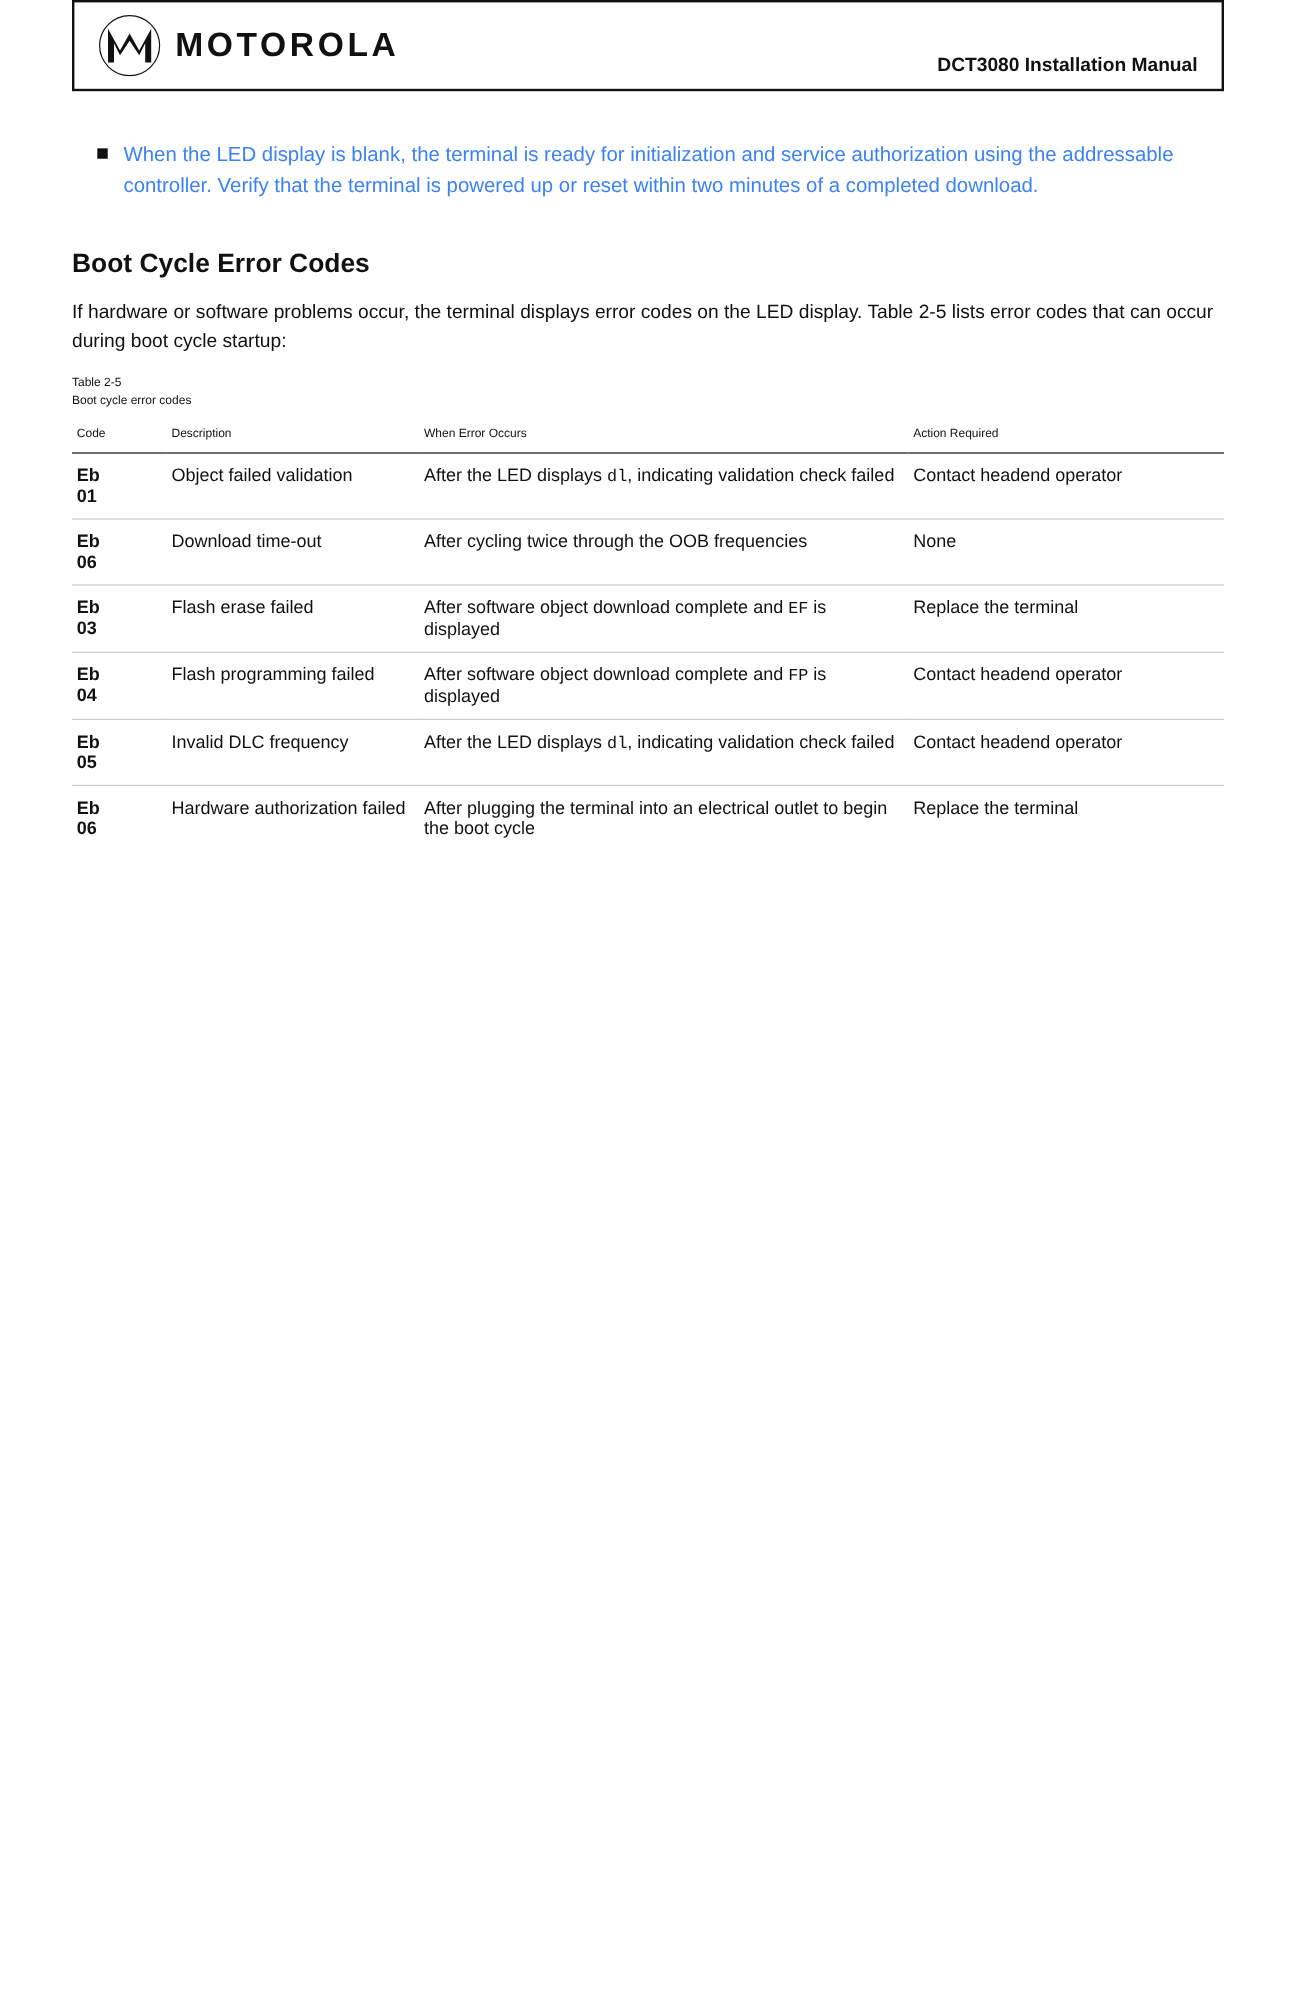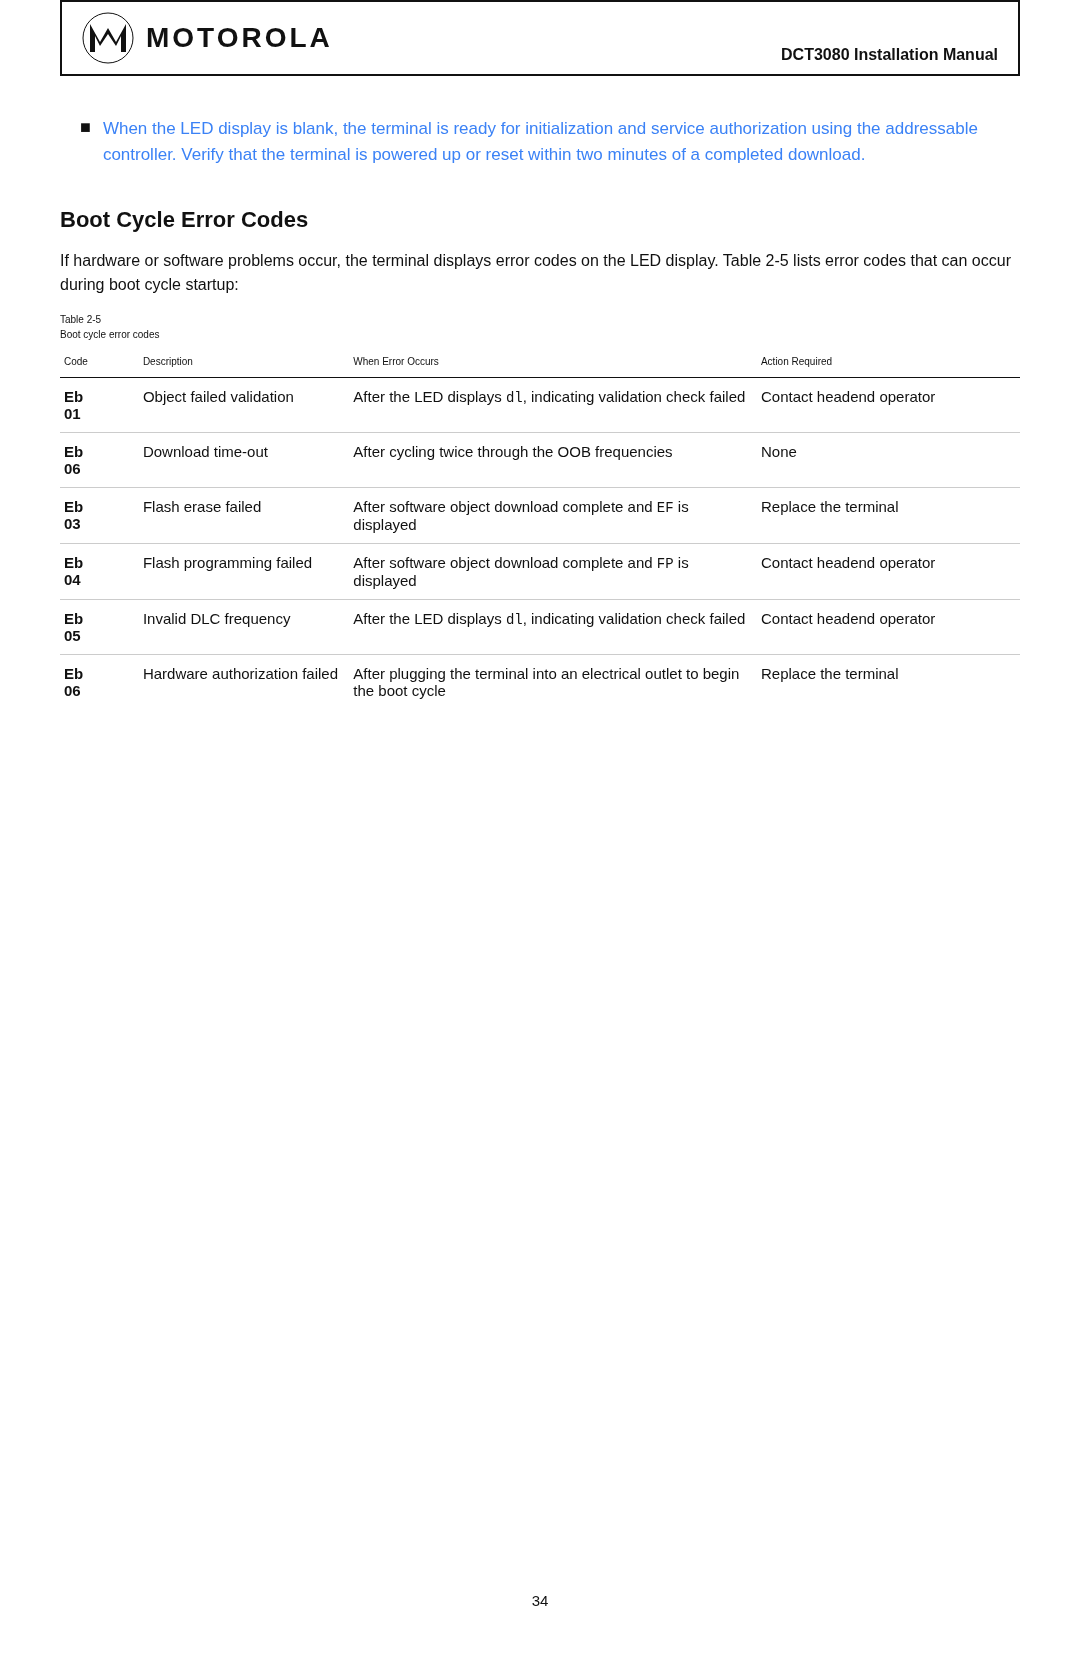--- a/index.html
+++ b/index.html
@@ -225,15 +225,14 @@
         </tr>
         <tr>
           <td class="code-cell"><span class="code-eb">Eb</span><br><span class="code-num">06</span></td>
           <td class="desc-cell">Hardware authorization failed</td>
           <td class="when-cell">After plugging the terminal into an electrical outlet to begin the boot cycle</td>
           <td class="action-cell">Replace the terminal</td>
         </tr>
       </tbody>
   </table>
 
-  <div class="page-number">34</div>
 
 </div>
 
 </body></html>

